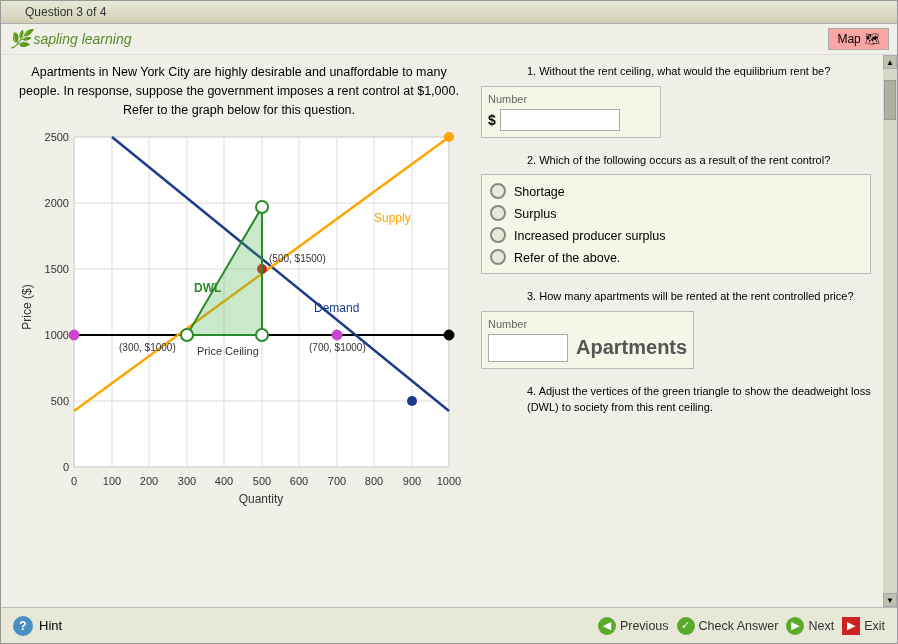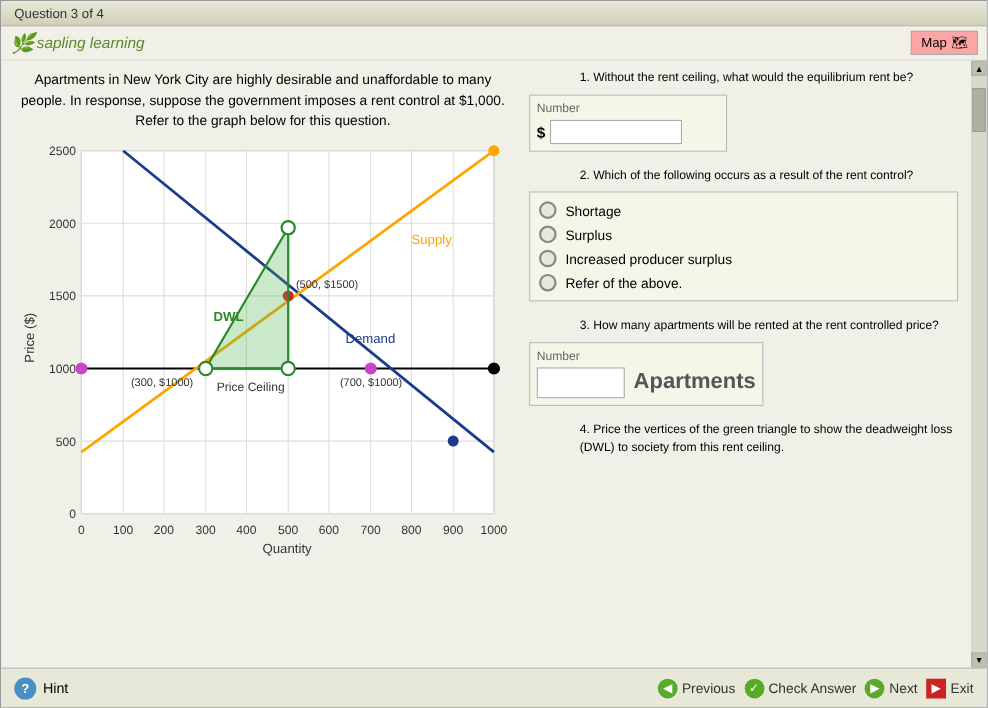--- a/index.html
+++ b/index.html
@@ -15,21 +15,21 @@
       width: 898px;
       height: 644px;
       background: #f0f0e8;
       border: 1px solid #999;
       display: flex;
       flex-direction: column;
     }
     .title-bar {
       background: linear-gradient(to bottom, #e8e8d8, #d0d0b8);
       border-bottom: 1px solid #aaa;
-      padding: 4px 12px;
+      padding: 4px 24px;
       font-size: 12px;
       color: #333;
       display: flex;
       align-items: center;
     }
     .main-content {
       flex: 1;
       display: flex;
       flex-direction: column;
       overflow: hidden;
@@ -467,21 +467,21 @@
               <div class="apartments-row">
                 <input type="text" class="apt-field" style="">
                 <span class="apartments-label-text">Apartments</span>
               </div>
             </div>
           </div>
 
           <div class="question-block">
             <div class="question-text">
               <span>4. </span>
-              <span>Price the vertices of the green triangle to show the deadweight loss (DWL) to society from this rent ceiling.</span>
+              <span>Adjust the vertices of the green triangle to show the deadweight loss (DWL) to society from this rent ceiling.</span>
             </div>
           </div>
         </div>
       </div>
 
       <div class="scrollbar">
         <div class="scroll-arrow">▲</div>
         <div class="scroll-track">
           <div class="scroll-thumb"></div>
         </div>

